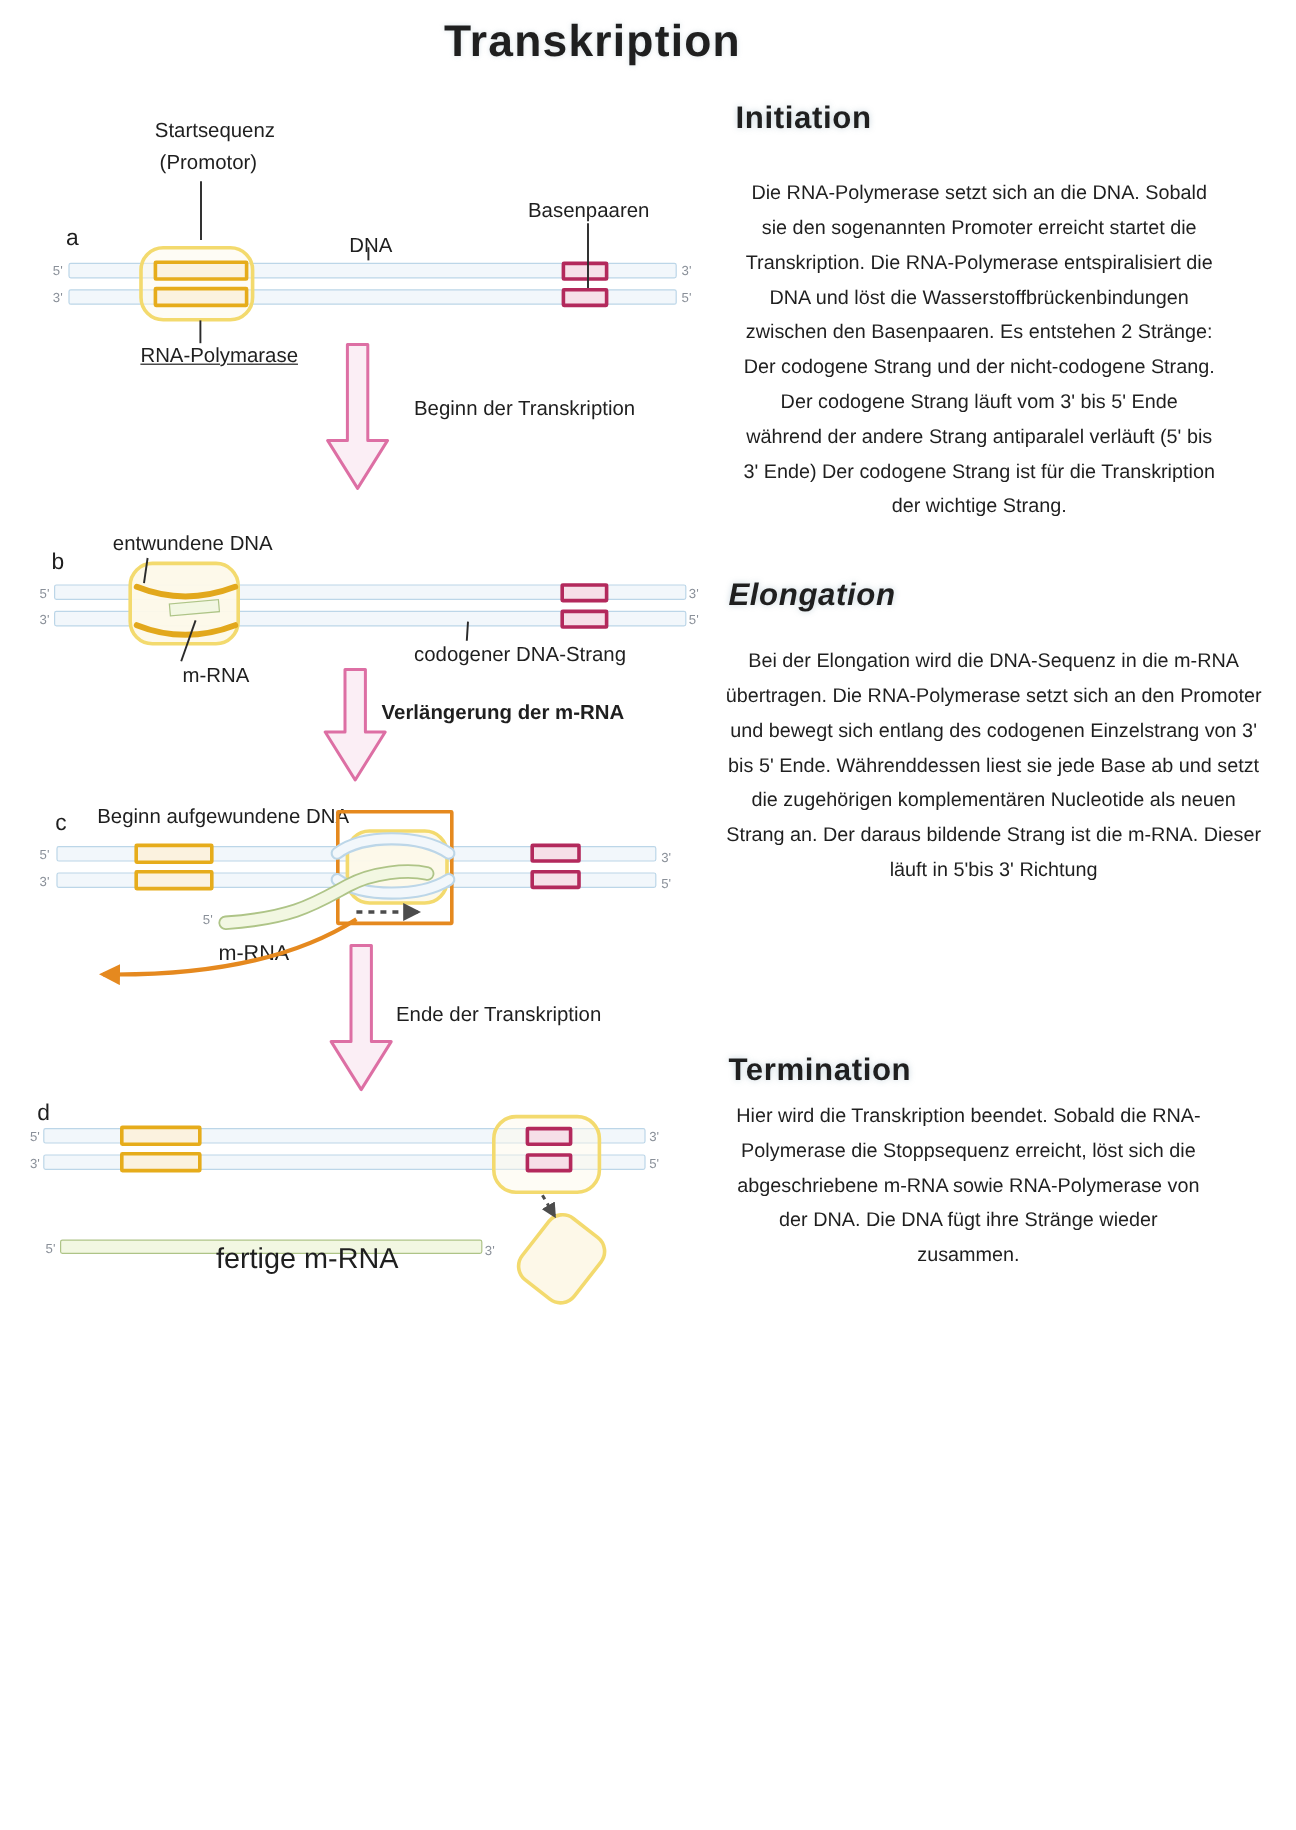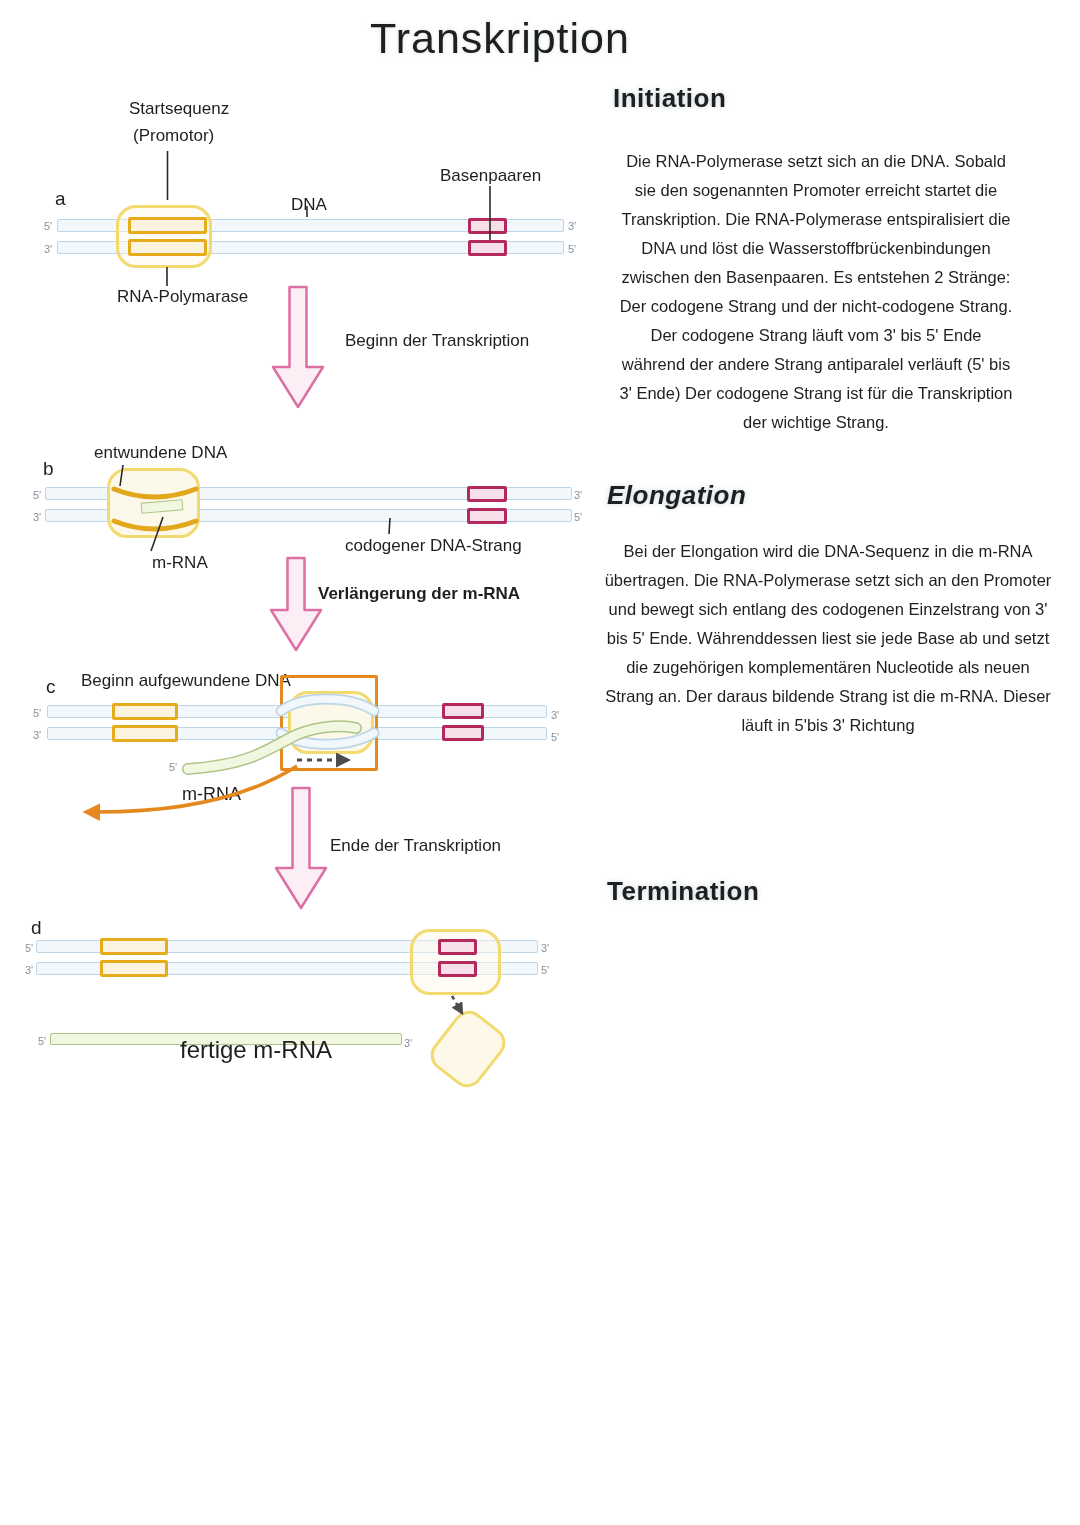--- a/index.html
+++ b/index.html
@@ -1,19 +1,19 @@
 <!DOCTYPE html>
 <html style="--strand-border: #bcd6e8; --strand-fill: #f2f7fb; --promoter-border: #e6ac1b; --promoter-fill: #fbf2df; --polymerase-border: #f3da6e; --stop-border: #b3295c; --stop-fill: #f6dfe8; --mrna-border: #aec487; --mrna-fill: #f2f7e2; --orange: #e5891f; --flow-border: #dd6fa4; --flow-fill: #fbeef5; --arc-gold: #e2a81c; --dash-gray: #4c4c4c;"><head>
 <meta charset="utf-8">
 <style>
   html,body{margin:0;padding:0;background:#fff;}
   .page{position:relative;width:1080px;height:1525px;background:#ffffff;
         font-family:"Liberation Sans","DejaVu Sans",sans-serif;color:#1f1f1f;overflow:hidden;}
   .abs{position:absolute;}
-  .title{font-size:43px;font-weight:normal;letter-spacing:1px;text-shadow:0 0 4px rgba(200,212,220,.7);}
+  .title{font-size:37px;font-weight:bold;letter-spacing:1px;text-shadow:0 0 4px rgba(200,212,220,.7);}
   .h2{font-size:26px;font-weight:bold;letter-spacing:.5px;text-shadow:0 0 5px rgba(185,202,213,.8);}
   .body{font-size:16.5px;line-height:29px;text-align:center;}
   .lbl{font-size:17px;white-space:nowrap;}
   .dletter{font-size:19px;}
   .prime{font-size:11px;color:#8a9099;white-space:nowrap;}
   .strand{height:11px;border:1.5px solid var(--strand-border);background:var(--strand-fill);border-radius:2px;}
   .ybox{height:11px;border:3px solid var(--promoter-border);background:var(--promoter-fill);border-radius:2px;}
   .sbox{height:10px;border:3px solid var(--stop-border);background:var(--stop-fill);border-radius:2px;}
   .blob{border:3px solid var(--polymerase-border);border-radius:20px;}
   .blob-lite{background:rgba(253,249,233,.45);}
@@ -53,21 +53,21 @@
   <div class="abs ybox" style="left:128px;top:217px;width:73px;"></div>
   <div class="abs ybox" style="left:128px;top:239px;width:73px;"></div>
   <div class="abs sbox" style="left:468px;top:218px;width:33px;"></div>
   <div class="abs sbox" style="left:468px;top:240px;width:33px;"></div>
 
   <div class="abs prime" style="left:44px;top:220px;">5'</div>
   <div class="abs prime" style="left:44px;top:243px;">3'</div>
   <div class="abs prime" style="left:568px;top:220px;">3'</div>
   <div class="abs prime" style="left:568px;top:243px;">5'</div>
 
-  <div class="abs lbl" style="left:117px;top:287px;">RNA-Polymarase</div>
+  <div class="abs lbl" style="left:117px;top:287px;text-decoration:underline;">RNA-Polymarase</div>
   <div class="abs lbl" style="left:345px;top:331px;">Beginn der Transkription</div>
 
   <div class="abs lbl" style="left:94px;top:443px;">entwundene DNA</div>
   <div class="abs dletter" style="left:43px;top:458px;">b</div>
 
   <div class="abs strand" style="left:45px;top:487px;width:525px;"></div>
   <div class="abs strand" style="left:45px;top:509px;width:525px;"></div>
   <div class="abs blob blob-full" style="left:107px;top:468px;width:87px;height:64px;"></div>
   <div class="abs gbox" style="left:141px;top:501px;width:40px;transform:rotate(-5deg);"></div>
   <div class="abs sbox" style="left:467px;top:486px;width:34px;"></div>
@@ -163,14 +163,15 @@
     <line class="svg-dash-thin" x1="452" y1="996" x2="462" y2="1013" marker-end="url(#mGray)"></line>
   </svg>
 
   <div class="abs h2" style="left:613px;top:83px;">Initiation</div>
   <div class="abs body" style="left:618px;top:147px;width:396px;">Die RNA-Polymerase setzt sich an die DNA. Sobald sie den sogenannten Promoter erreicht startet die Transkription. Die RNA-Polymerase entspiralisiert die DNA und löst die Wasserstoffbrückenbindungen zwischen den Basenpaaren. Es entstehen 2 Stränge: Der codogene Strang und der nicht-codogene Strang. Der codogene Strang läuft vom 3' bis 5' Ende während der andere Strang antiparalel verläuft (5' bis 3' Ende) Der codogene Strang ist für die Transkription der wichtige Strang.</div>
 
   <div class="abs h2" style="left:607px;top:480px;font-style:italic;">Elongation</div>
   <div class="abs body" style="left:603px;top:537px;width:450px;">Bei der Elongation wird die DNA-Sequenz in die m-RNA übertragen. Die RNA-Polymerase setzt sich an den Promoter und bewegt sich entlang des codogenen Einzelstrang von 3' bis 5' Ende. Währenddessen liest sie jede Base ab und setzt die zugehörigen komplementären Nucleotide als neuen Strang an. Der daraus bildende Strang ist die m-RNA. Dieser läuft in 5'bis 3' Richtung</div>
 
   <div class="abs h2" style="left:607px;top:876px;text-align:right;">Termination</div>
+  <div class="abs body" style="left:607px;top:916px;width:400px;">Hier wird die Transkription beendet. Sobald die RNA-Polymerase die Stoppsequenz erreicht, löst sich die abgeschriebene m-RNA sowie RNA-Polymerase von der DNA. Die DNA fügt ihre Stränge wieder zusammen.</div>
 
 </div>
 
 </body></html>

